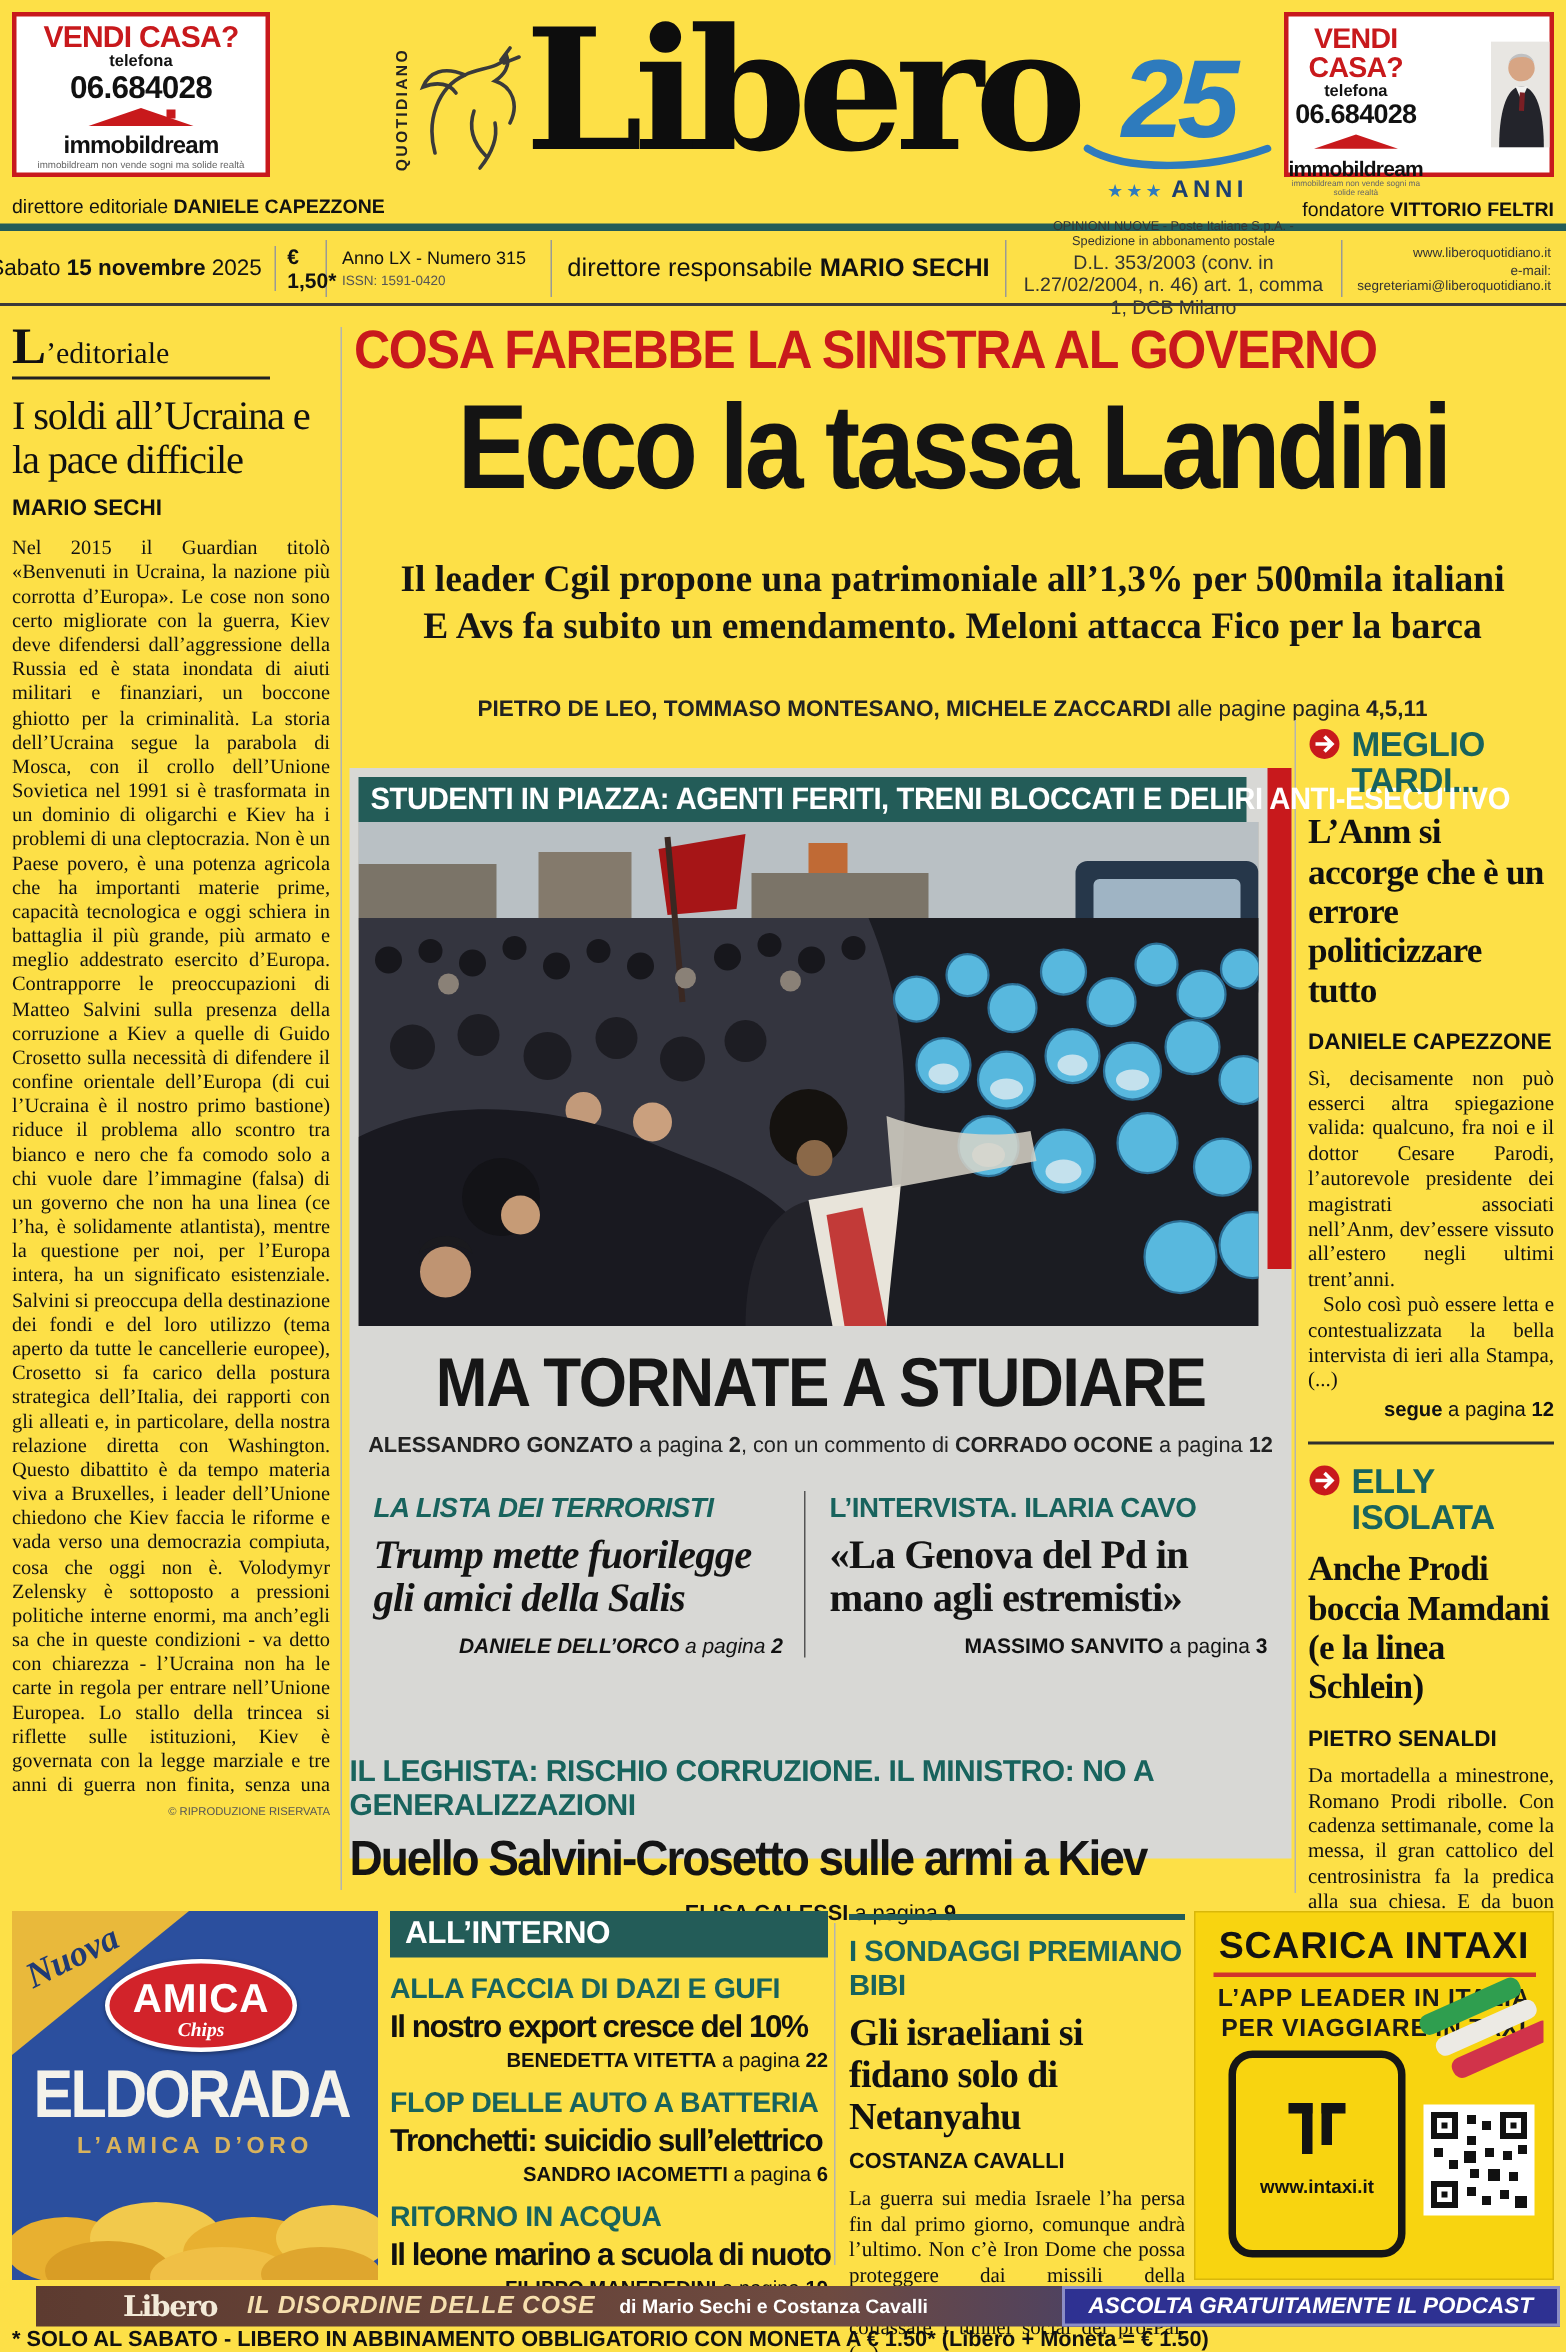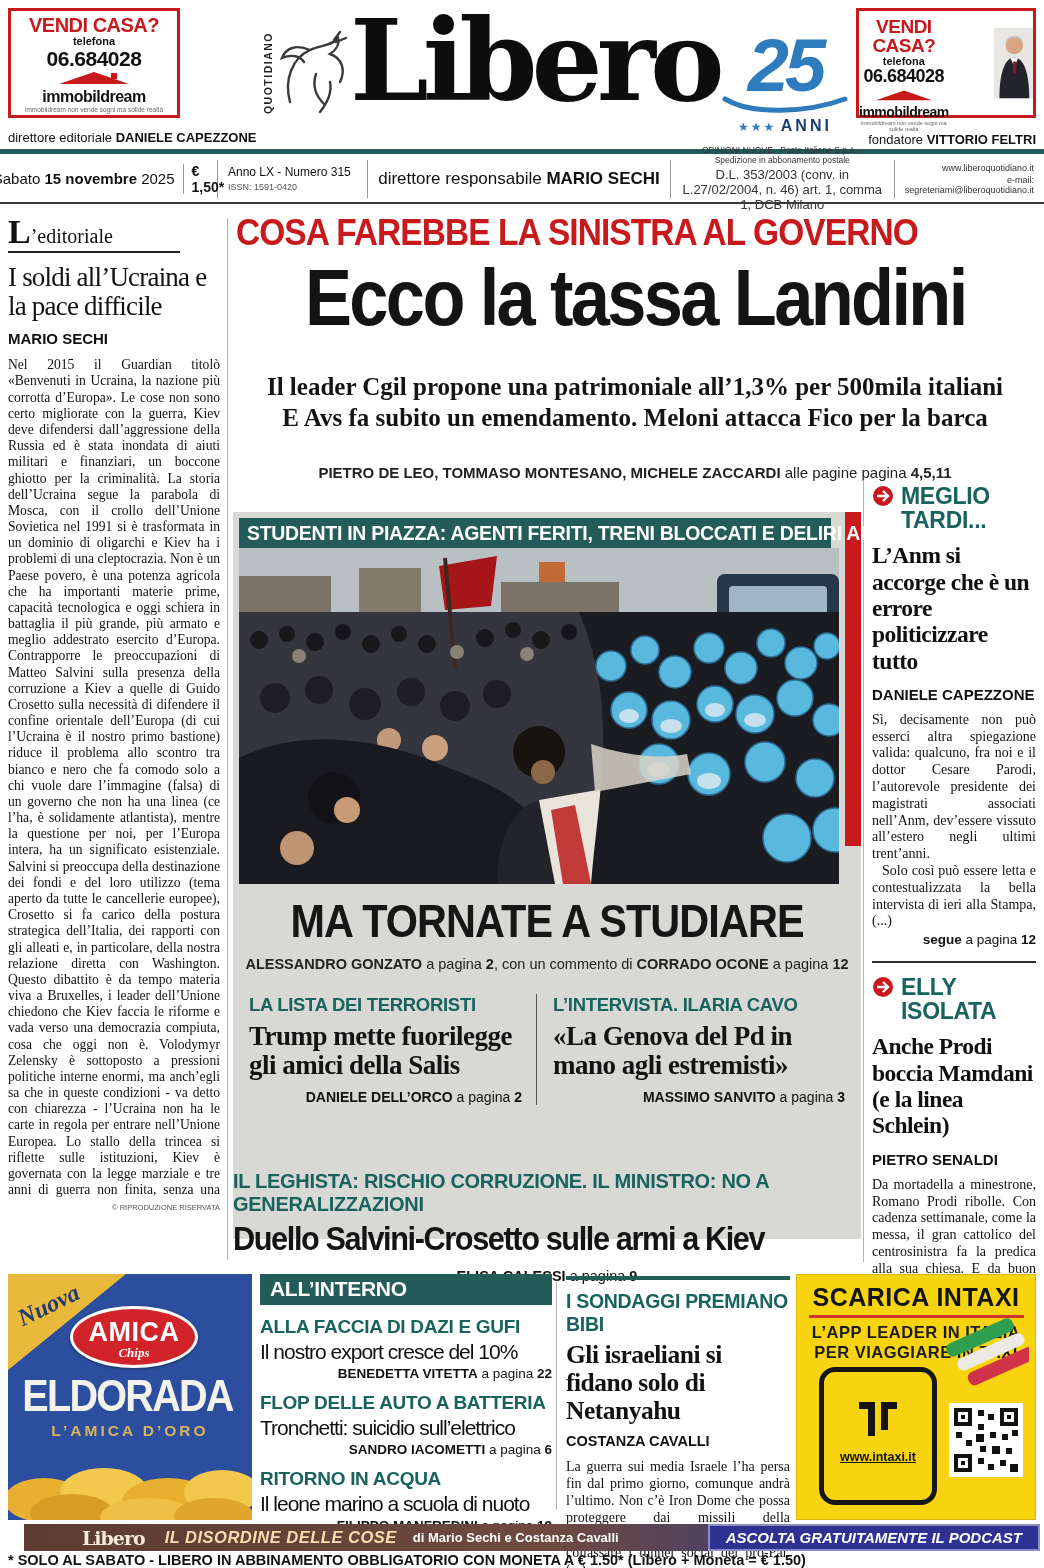--- a/index.html
+++ b/index.html
@@ -1,16 +1,16 @@
 <!DOCTYPE html>
 <html><head>
 <meta charset="utf-8">
 <style>
   html,body{margin:0;padding:0;background:#e9e9e6;}
-  .page{position:relative;width:1044px;height:1568px;background:#ffffff;margin:0 auto;
+  .page{position:relative;width:1044px;height:1568px;background:#fde047;margin:0 auto;
         font-family:"Liberation Sans",sans-serif;color:#111;overflow:hidden;}
   .abs{position:absolute;}
   .condL{display:inline-block;transform:scaleX(.9);transform-origin:left center;white-space:nowrap;}
   .condC{display:inline-block;transform:scaleX(.88);transform-origin:center;white-space:nowrap;}
   .jtext{text-align:justify;hyphens:auto;}
   .vr{position:absolute;width:1px;background:#b4b4b0;}
 
   
   .vc-ad{border:3px solid #c8191c;background:#fff;text-align:center;box-sizing:border-box;}
   .vc-title{font-weight:800;color:#c8191c;font-size:20px;letter-spacing:-.5px;line-height:1.0;margin-top:4px;}
@@ -76,35 +76,35 @@
   .eld-corner{position:absolute;left:0;top:0;width:0;height:0;border-left:118px solid #e9b93b;border-bottom:96px solid transparent;}
   .eld-nuova{position:absolute;left:8px;top:18px;transform:rotate(-26deg);font-family:"Liberation Serif",serif;font-style:italic;font-weight:700;font-size:24px;color:#203a74;}
   .eld-oval{position:absolute;left:62px;top:32px;width:122px;height:56px;background:#d2232a;border:3px solid #fff;border-radius:50%;text-align:center;box-shadow:0 1px 3px rgba(0,0,0,.4);}
   .eld-brand{color:#fff;font-weight:800;font-size:27px;letter-spacing:.5px;margin-top:8px;}
   .eld-chipsword{color:#fff;font-family:"Liberation Serif",serif;font-style:italic;font-weight:700;font-size:13px;margin-top:-3px;}
   .eld-product{position:absolute;left:0;top:96px;width:100%;text-align:left;color:#f4f2ea;font-weight:800;font-size:45px;letter-spacing:-2px;}
   .eld-tag{position:absolute;left:0;top:148px;width:100%;text-align:center;color:#d9b35c;font-weight:800;font-size:15.5px;letter-spacing:3px;}
 
   .ai-header{background:#235c58;color:#fff;font-weight:800;font-size:21px;letter-spacing:-.3px;padding:3px 10px 4px 10px;}
   .ai-kicker{font-weight:800;font-size:19px;color:#18635d;letter-spacing:-.3px;}
-  .ai-headline{font-weight:400;font-size:21px;letter-spacing:-1px;color:#101010;margin-top:2px;white-space:nowrap;}
+  .ai-headline{font-weight:700;font-size:21px;letter-spacing:-1px;color:#101010;margin-top:2px;white-space:nowrap;}
   .ai-byline{font-size:13.5px;text-align:right;margin-top:2px;}
   .ai-item{margin-top:11px;}
 
   .bibi-rule{height:4px;background:#235c58;}
   .bibi-kicker{font-weight:800;font-size:19.5px;color:#18635d;letter-spacing:-.3px;margin-top:10px;}
   .bibi-headline{font-family:"Liberation Serif",serif;font-weight:700;font-size:25.5px;line-height:1.1;letter-spacing:-.5px;margin-top:5px;}
   .bibi-author{font-weight:700;font-size:14.5px;margin-top:8px;}
   .bibi-body{font-family:"Liberation Serif",serif;font-size:14px;line-height:1.22;margin-top:9px;}
 
   .taxi{background:#f8d410;border:1px solid #d9b70a;text-align:center;box-sizing:border-box;}
   .taxi-title{font-weight:800;font-size:25px;letter-spacing:.5px;color:#131313;display:inline-block;border-bottom:3px solid #d1342c;padding:8px 4px 3px 4px;}
   .taxi-sub{font-weight:800;font-size:16.5px;letter-spacing:.5px;color:#1a1a1a;line-height:1.2;}
   .taxi-phone{position:absolute;left:22px;top:92px;width:118px;height:138px;border:5px solid #161616;border-radius:16px;background:#f8d410;box-sizing:border-box;}
-  .taxi-url{font-weight:800;font-size:12.5px;margin-top:4px;color:#111;text-decoration:underline;}
+  .taxi-url{font-weight:800;font-size:12.5px;margin-top:4px;color:#111;}
   .qrbox{position:absolute;left:152px;top:128px;width:74px;height:74px;background:#fff;padding:3px;box-sizing:border-box;}
 
   .podcast{display:flex;align-items:center;background:linear-gradient(90deg,#5d3b30,#6e4a40 52%,#474068 72%,#34377e);}
   .pod-brand{font-family:"DejaVu Serif",serif;font-weight:700;font-size:19px;color:#f3ead8;margin-left:58px;letter-spacing:-1px;}
   .pod-title{font-weight:800;font-style:italic;font-size:16.5px;color:#f6dfae;margin-left:20px;letter-spacing:.5px;}
   .pod-authors{font-weight:700;font-size:13px;color:#fff;margin-left:16px;}
   .pod-cta{margin-left:auto;background:#2e3192;border:2px solid #9projection;border:2px solid #8b8dc5;color:#fff;font-weight:800;font-style:italic;font-size:15px;padding:3px 16px;box-sizing:border-box;}
   .footer-note{font-weight:700;font-size:14.5px;color:#111;}
 </style>
 </head>
@@ -319,21 +319,21 @@
       </g>
       <path d="M352 196 C380 206 420 212 448 206 L452 226 L356 244 Z" fill="#d8d4c8" opacity=".85"></path>
     </svg>
     <div class="abs" style="left:0;top:382px;width:100%;text-align:center;">
       <span class="photo-headline condC" style="transform:scaleX(.9);">MA TORNATE A STUDIARE</span>
     </div>
     <div class="abs byline" style="left:0;top:444px;width:100%;text-align:center;font-size:14.5px;">
       <b>ALESSANDRO GONZATO</b><span> a pagina </span><b>2</b><span>, con un commento di </span><b>CORRADO OCONE</b><span> a pagina </span><b>12</b>
     </div>
     <div class="abs" style="left:16px;top:482px;width:596px;display:flex;">
-      <div style="width:288px;border-right:1px solid #555;padding-right:14px;box-sizing:border-box;">
+      <div style="width:288px;border-right:1px solid #555;padding-right:14px;box-sizing:border-box;font-style:italic;">
         <div class="sub-kicker">LA LISTA DEI TERRORISTI</div>
         <div class="sub-headline">Trump mette fuorilegge gli amici della Salis</div>
         <div class="sub-byline"><b>DANIELE DELL’ORCO</b><span> a pagina </span><b>2</b></div>
       </div>
       <div style="flex:1;padding-left:16px;">
         <div class="sub-kicker">L’INTERVISTA. ILARIA CAVO</div>
         <div class="sub-headline">«La Genova del Pd in mano agli estremisti»</div>
         <div class="sub-byline"><b>MASSIMO SANVITO</b><span> a pagina </span><b>3</b></div>
       </div>
     </div>

